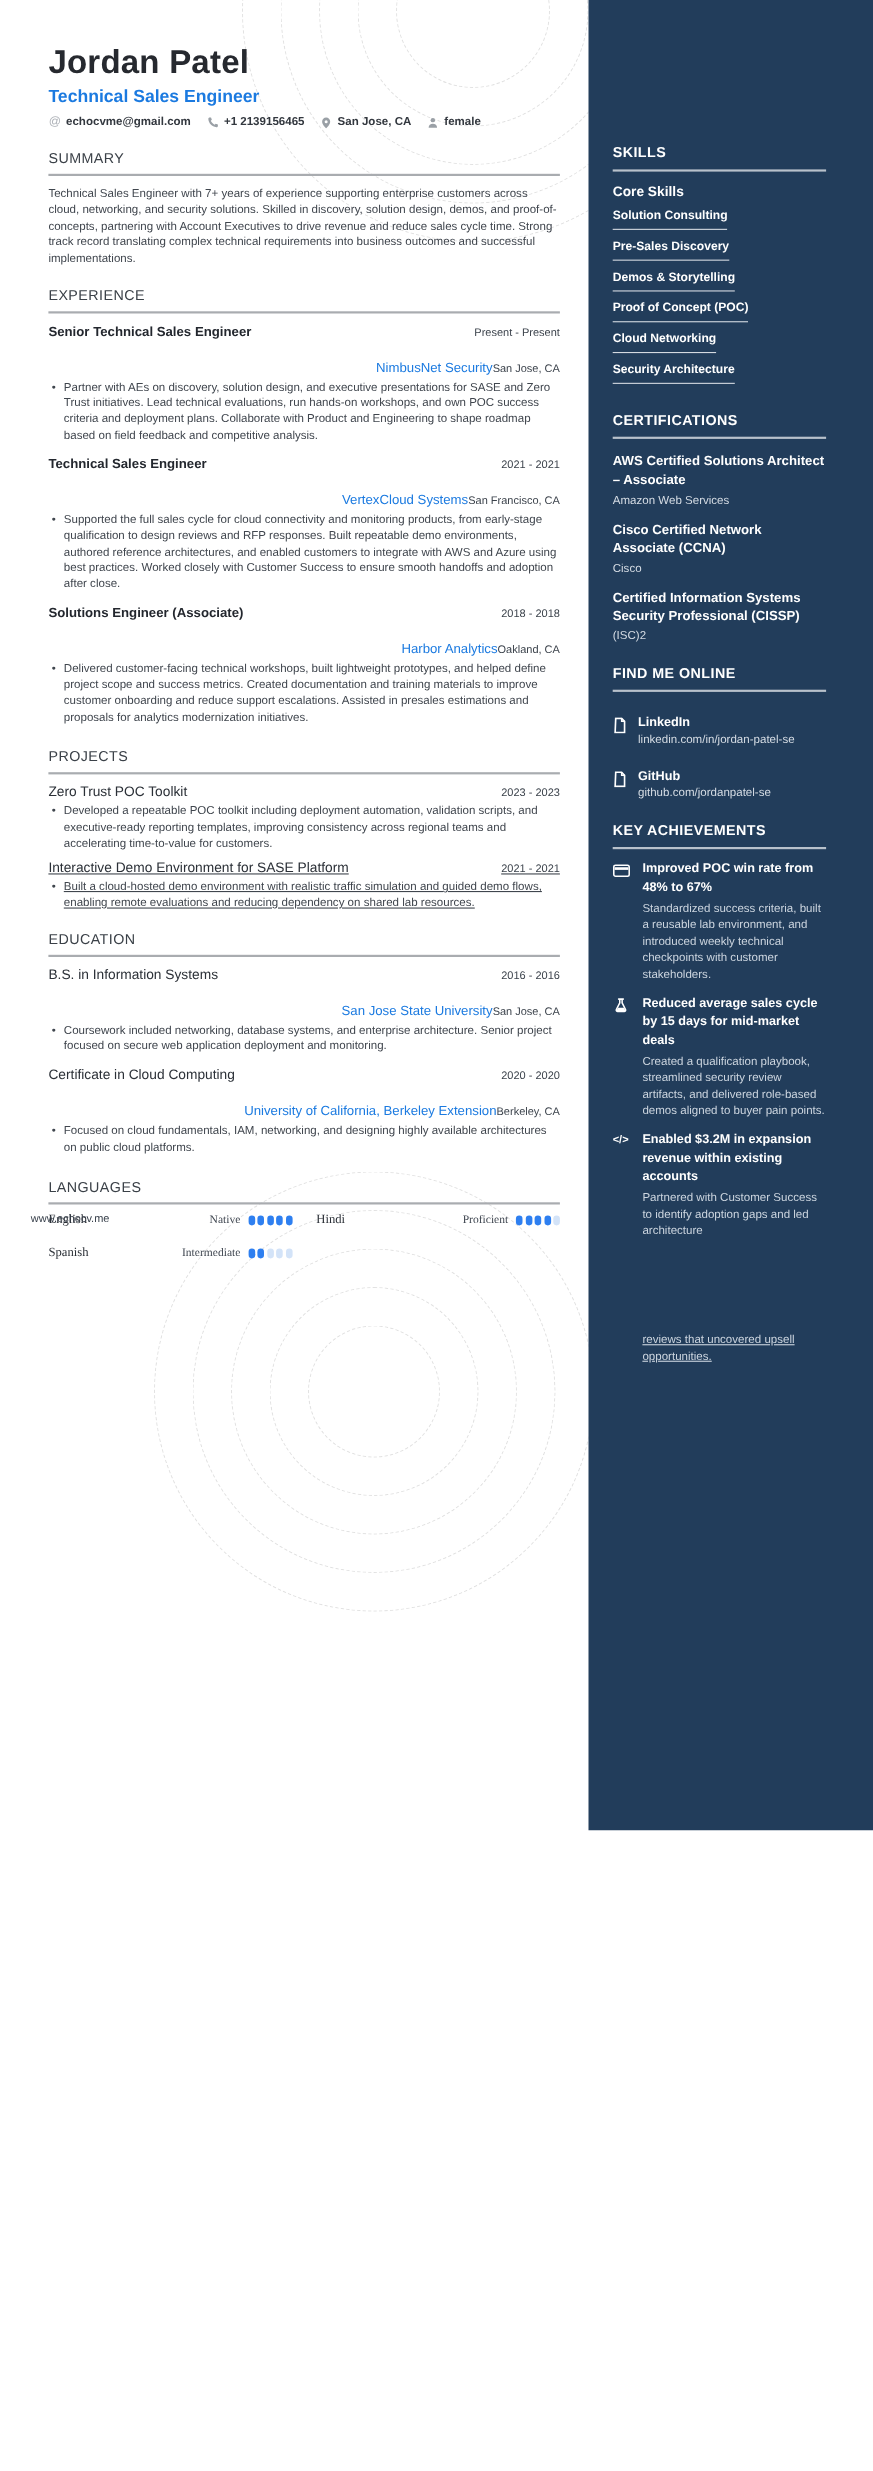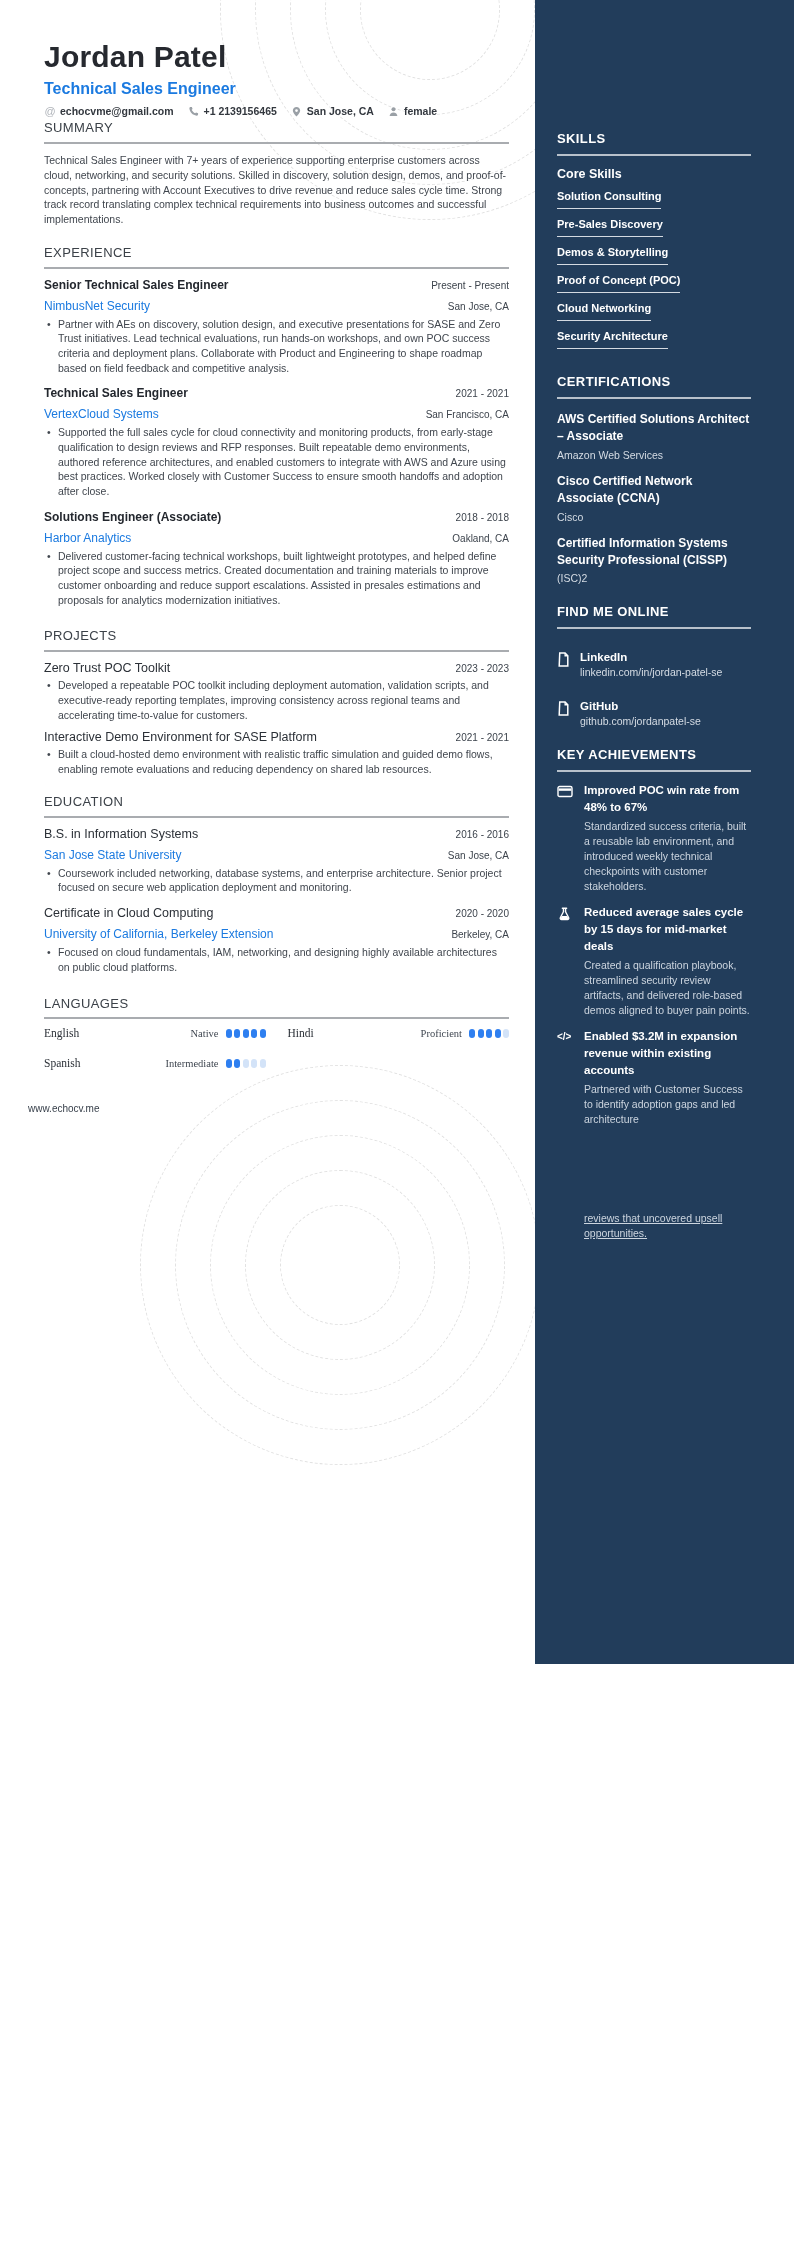--- a/index.html
+++ b/index.html
@@ -14,34 +14,34 @@
   
   .main { position:absolute; left:0; top:0; width:535px; padding:40px 26px 0 44px; z-index:1; }
   .name { font-size:30px; line-height:1.1; font-weight:700; color:#26292f; letter-spacing:.2px; }
   .role { margin-top:6px; font-size:16px; line-height:1.2; font-weight:700; color:#1b7ae0; }
   .contact-row { margin-top:7px; display:flex; align-items:center; gap:14px; font-size:10.5px; font-weight:700; color:#33383f; white-space:nowrap; }
   .contact-item { display:flex; align-items:center; gap:4px; }
   .cicon { display:inline-flex; align-items:center; justify-content:center; width:12px; height:12px; color:#9aa0a6; font-weight:400; }
   .cicon svg { display:block; }
   .at-glyph { font-size:11px; color:#b0b4ba; }
 
-  .section { margin-top:4px; }
+  .section { margin-top:20px; }
   .sec-h { font-size:13px; line-height:1.15; font-weight:400; color:#3b4148; letter-spacing:.4px; }
   .sec-rule { margin-top:6px; border-top:2px solid #a9acb0; }
 
   .summary-text { margin-top:9px; font-size:10.5px; line-height:1.4; color:#40464e; }
 
   .entry { margin-top:9px; }
   .entry + .entry { margin-top:11px; }
   .entry-head, .entry-sub { display:flex; justify-content:space-between; align-items:baseline; }
   .entry-title { font-size:12px; font-weight:700; color:#23272e; }
   .entry-title-reg { font-size:12.5px; font-weight:400; color:#2b3037; }
   .entry-date { font-size:10px; color:#3c434c; white-space:nowrap; }
   .company { font-size:12px; font-weight:500; color:#1b7ae0; text-decoration:none; margin-top:4px; display:inline-block; }
-  .entry-sub { margin-top:3px; }
+  .entry-sub { margin-top:15px;justify-content:flex-end; }
   .entry-loc { font-size:10px; color:#3c434c; white-space:nowrap; }
   ul.bullets { margin-top:4px; list-style:none; padding-left:14px; }
   ul.bullets li { position:relative; font-size:10.5px; line-height:1.4; color:#40464e; }
   ul.bullets li::before { content:"\2022"; position:absolute; left:-11px; color:#40464e; }
 
   
   .lang-grid { margin-top:8px; display:grid; grid-template-columns:1fr 1fr; column-gap:22px; row-gap:18px; }
   .lang-cell { display:flex; justify-content:space-between; align-items:center;font-family:Liberation Serif, serif; }
   .lang-name { font-size:11.5px; color:#2b3037; }
   .lang-right { display:flex; align-items:center; gap:7px;justify-content:center; }
@@ -196,21 +196,21 @@
       <div class="entry">
         <div class="entry-head">
           <span class="entry-title-reg">Zero Trust POC Toolkit</span>
           <span class="entry-date">2023 - 2023</span>
         </div>
         <ul class="bullets" style="margin-top:3px;">
             <li>Developed a repeatable POC toolkit including deployment automation, validation scripts, and executive-ready reporting templates, improving consistency across regional teams and accelerating time-to-value for customers.</li>
           </ul>
       </div>
 
-      <div class="entry" style="margin-top:8px;">
+      <div class="entry" style="margin-top:8px;text-decoration:underline;">
         <div class="entry-head">
           <span class="entry-title-reg">Interactive Demo Environment for SASE Platform</span>
           <span class="entry-date">2021 - 2021</span>
         </div>
         <ul class="bullets" style="margin-top:3px;">
             <li>Built a cloud-hosted demo environment with realistic traffic simulation and guided demo flows, enabling remote evaluations and reducing dependency on shared lab resources.</li>
           </ul>
       </div>
     </div>
 

